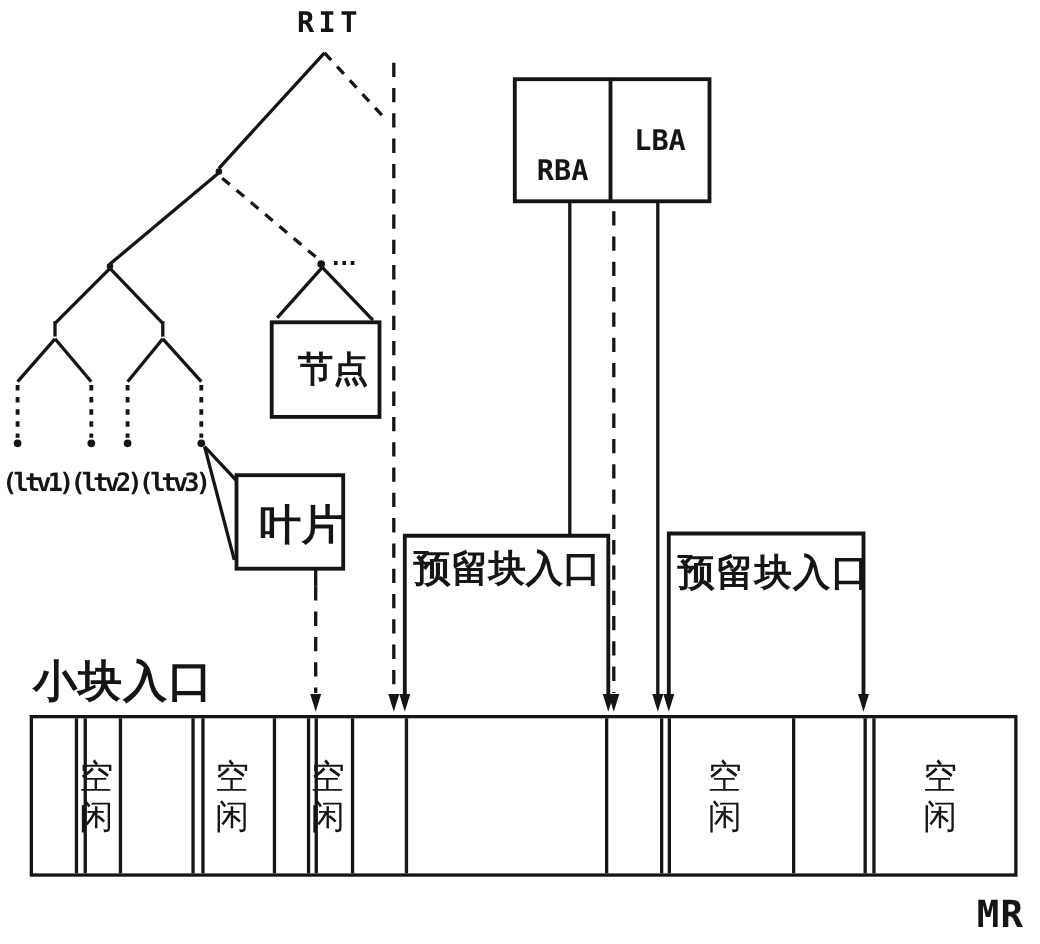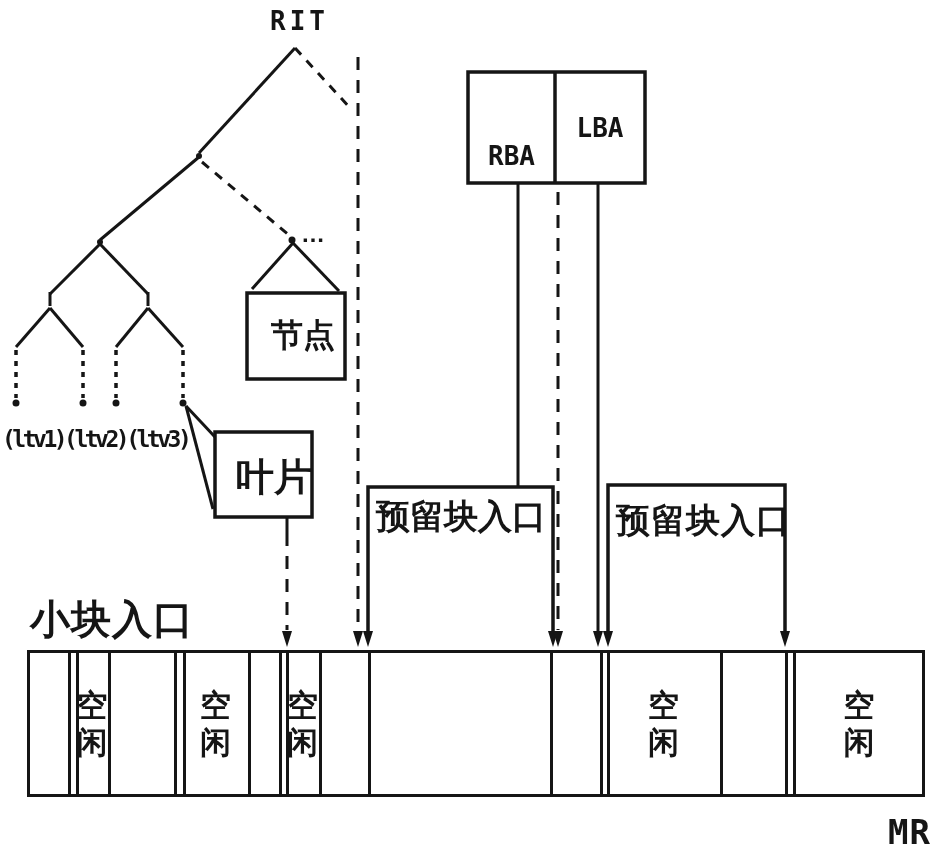--- a/index.html
+++ b/index.html
@@ -24,22 +24,22 @@
   .leaf-callout{left:215px;top:452px;width:97px;text-align:right;font-size:38px;}
   .rba{left:468px;top:113px;width:87px;text-align:center;font-size:26px;margin-top:28px;}
   .lba{left:555px;top:113px;width:90px;text-align:center;font-size:26px;}
   .reserved{left:376px;top:494px;font-size:34px;}
   .large{left:616px;top:498px;font-size:34px;letter-spacing:1px;}
   .small{left:30px;top:592px;font-size:40px;letter-spacing:1px;}
   .mr{left:888px;top:812px;font-size:34px;letter-spacing:1px;}
   .bar{position:absolute;left:27px;top:650px;width:898px;height:147px;
        border:3px solid var(--ink);box-sizing:border-box;}
   .divider{position:absolute;top:0;bottom:0;width:3px;background:var(--ink);}
-  .free{position:absolute;width:40px;text-align:center;font-size:31px;line-height:37px;
-        word-break:break-all;font-weight:700;top:50%;transform:translateY(-50%);color:var(--ink);}
+  .free{position:absolute;width:40px;text-align:left;font-size:31px;line-height:37px;
+        word-break:break-all;font-weight:400;top:50%;transform:translateY(-50%);color:var(--ink);}
 </style>
 </head>
 <body>
 
 <div class="stage">
 
   <svg class="lines" viewBox="0 0 945 858">
 
     <g>
       <line class="w3" x1="295" y1="48" x2="199" y2="153"></line>

